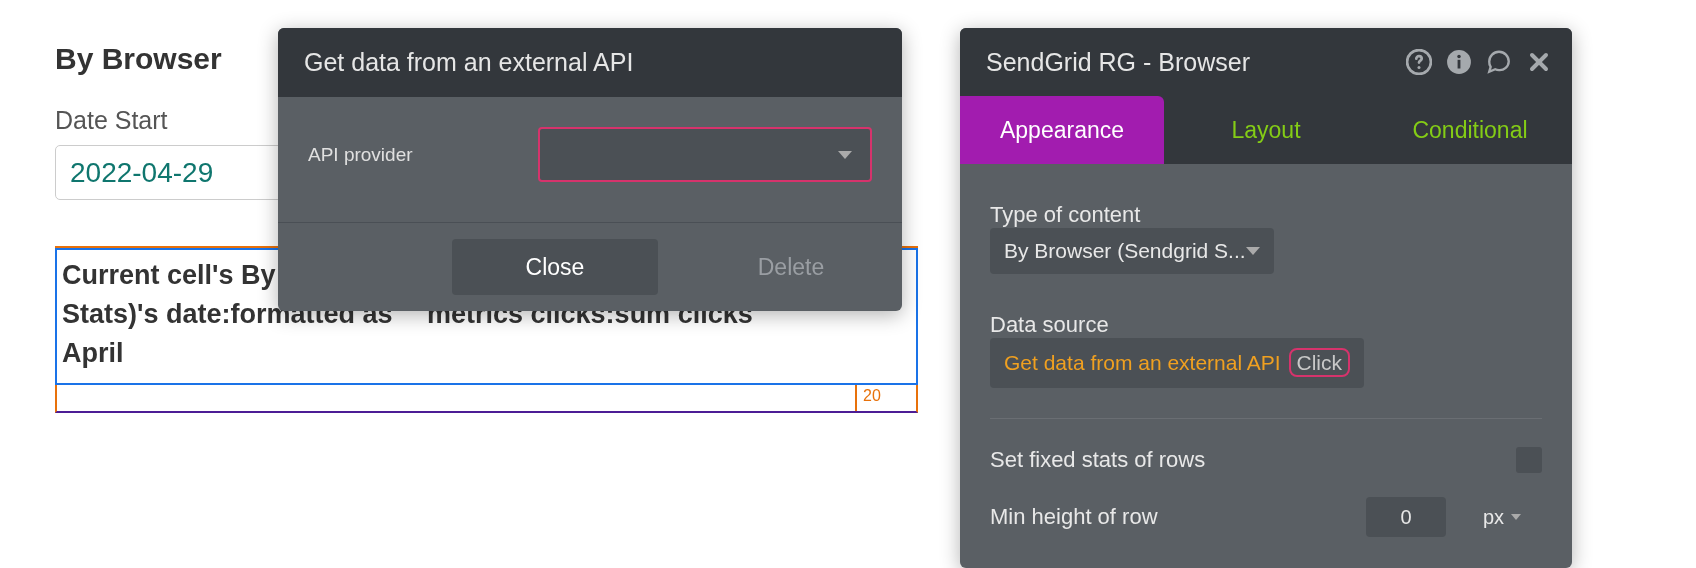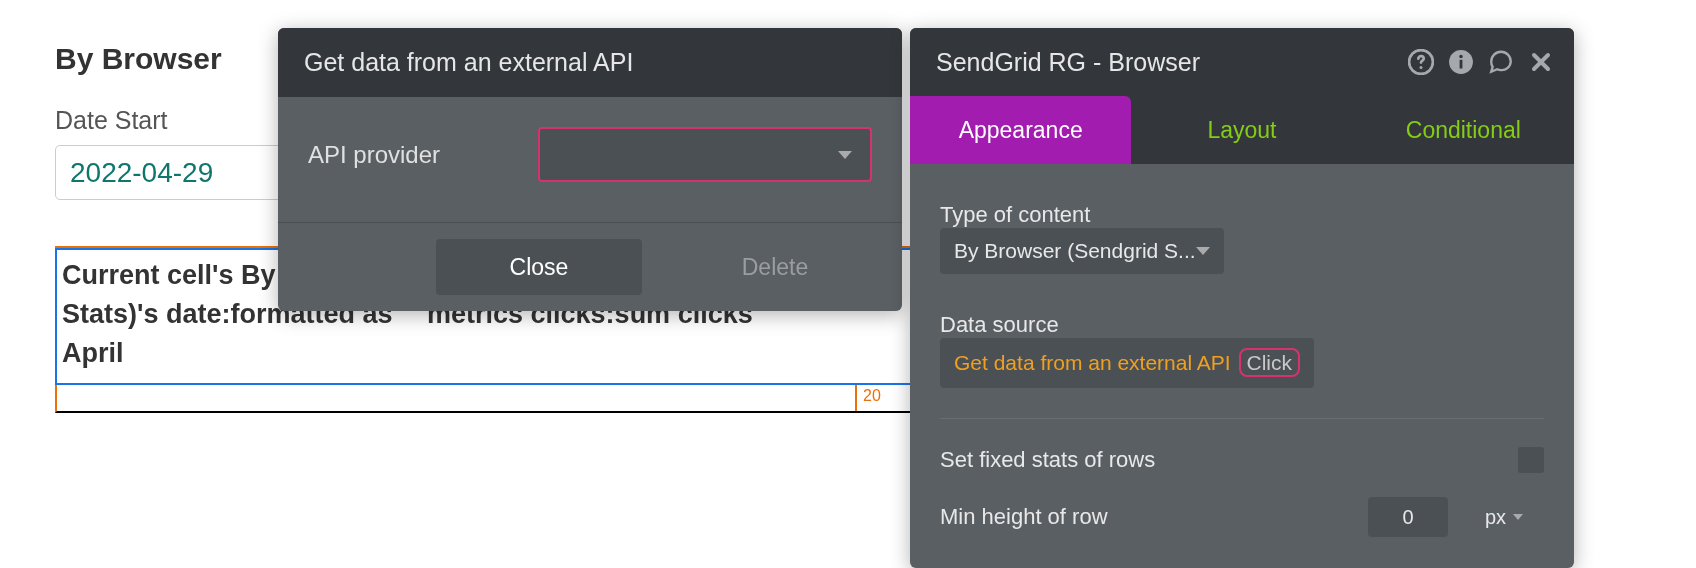--- a/index.html
+++ b/index.html
@@ -79,21 +79,21 @@
       font-size: 27px;
       font-weight: 700;
       color: #333;
       line-height: 1.45;
     }
     .cells-bottom-row {
       display: flex;
       height: 28px;
       border-left: 2px solid #e8710a;
       border-right: 2px solid #e8710a;
-      border-bottom: 2px solid #000000;
+      border-bottom: 2px solid #4c1d95;
     }
     .cells-bottom-spacer {
       width: 800px;
       border-right: 2px solid #e8710a;
     }
     .cells-bottom-num {
       flex: 1;
       padding: 2px 6px;
       font-size: 16px;
       color: #e8710a;
@@ -124,21 +124,21 @@
     }
     .modal-body {
       padding: 30px 30px 40px 30px;
       border-bottom: 1px solid #4a4f55;
     }
     .modal-row {
       display: flex;
       align-items: center;
     }
     .modal-label {
-      font-size: 24px;
+      font-size: 19px;
       color: #e0e0e0;
       width: 230px;
     }
     .modal-select {
       flex: 1;
       height: 55px;
       background: #4b5055;
       border: 2px solid #d6336c;
       border-radius: 4px;
       display: flex;
@@ -148,21 +148,21 @@
     }
     .modal-select-caret {
       width: 0; height: 0;
       border-left: 7px solid transparent;
       border-right: 7px solid transparent;
       border-top: 8px solid #aaa;
     }
     .modal-footer {
       display: flex;
       justify-content: flex-end;
-      padding: 16px 24px;
+      padding: 16px 8px;
       gap: 30px;
     }
     .modal-btn {
       width: 206px;
       height: 56px;
       display: flex;
       align-items: center;
       justify-content: center;
       font-size: 23px;
       border: none;
@@ -174,23 +174,23 @@
       color: #fff;
     }
     .modal-btn-delete {
       background: transparent;
       color: #9a9ea3;
     }
 
     
     .panel {
       position: absolute;
-      left: 910px;
+      left: 960px;
       top: 28px;
-      width: 664px;
+      width: 612px;
       height: 540px;
       background: #5a5f64;
       border-radius: 6px;
       box-shadow: 0 4px 20px rgba(0,0,0,0.3);
       overflow: hidden;
     }
     .panel-header {
       background: #33373c;
       height: 68px;
       display: flex;

